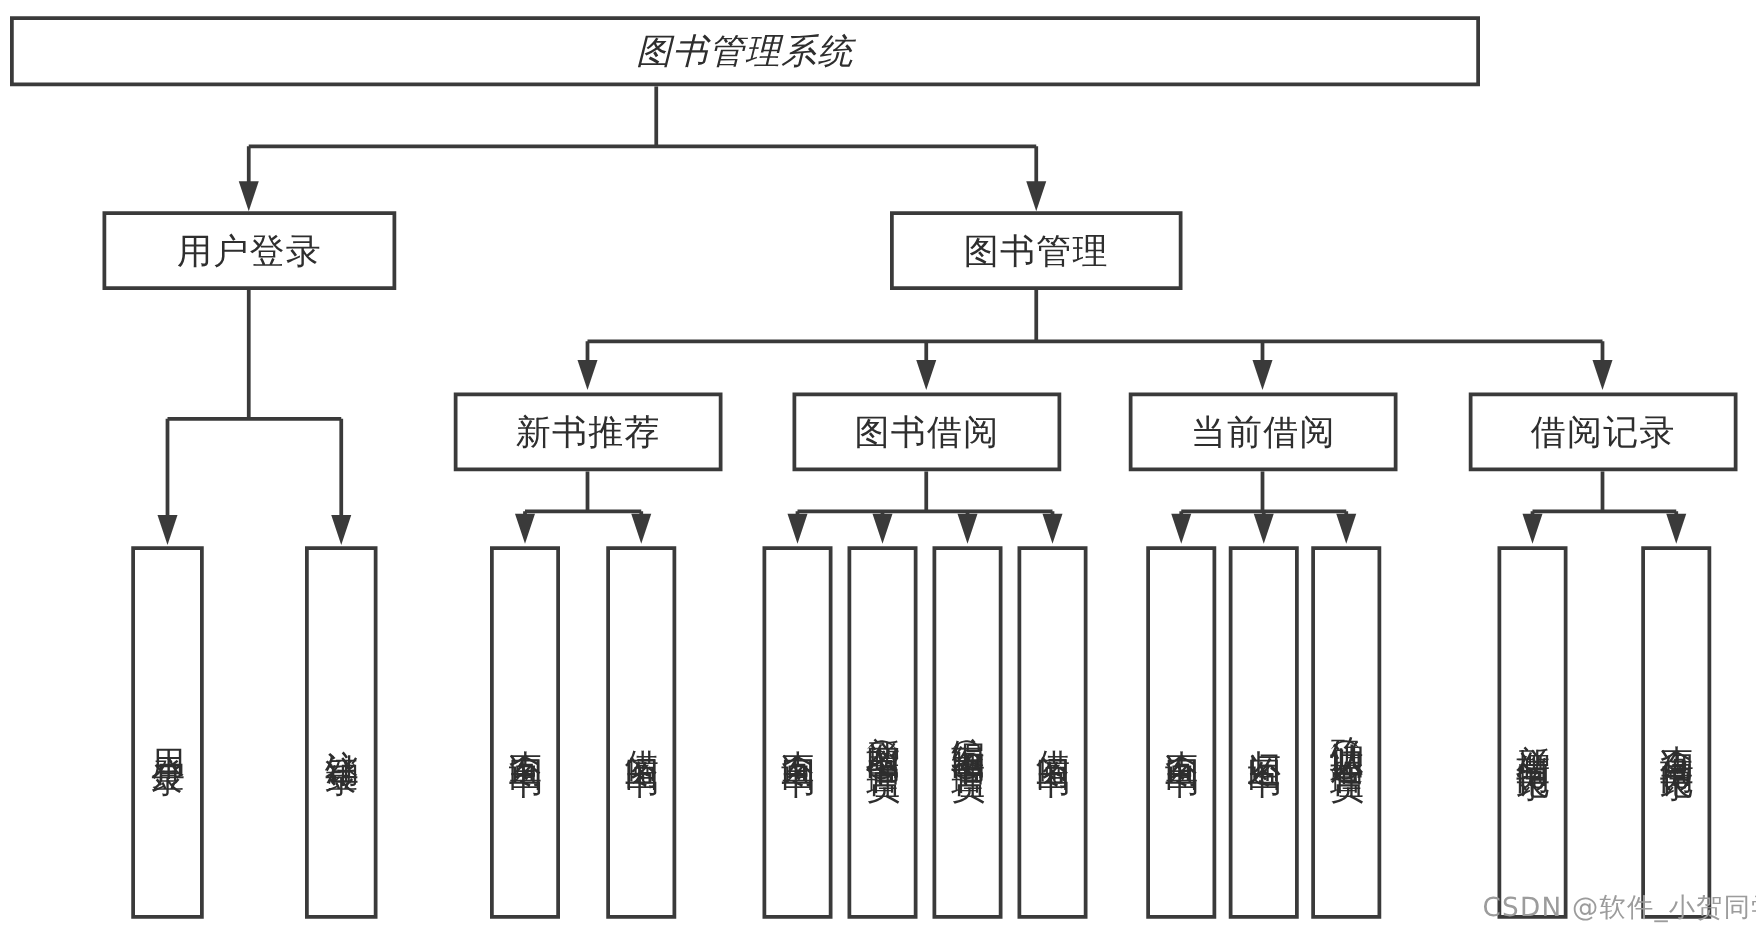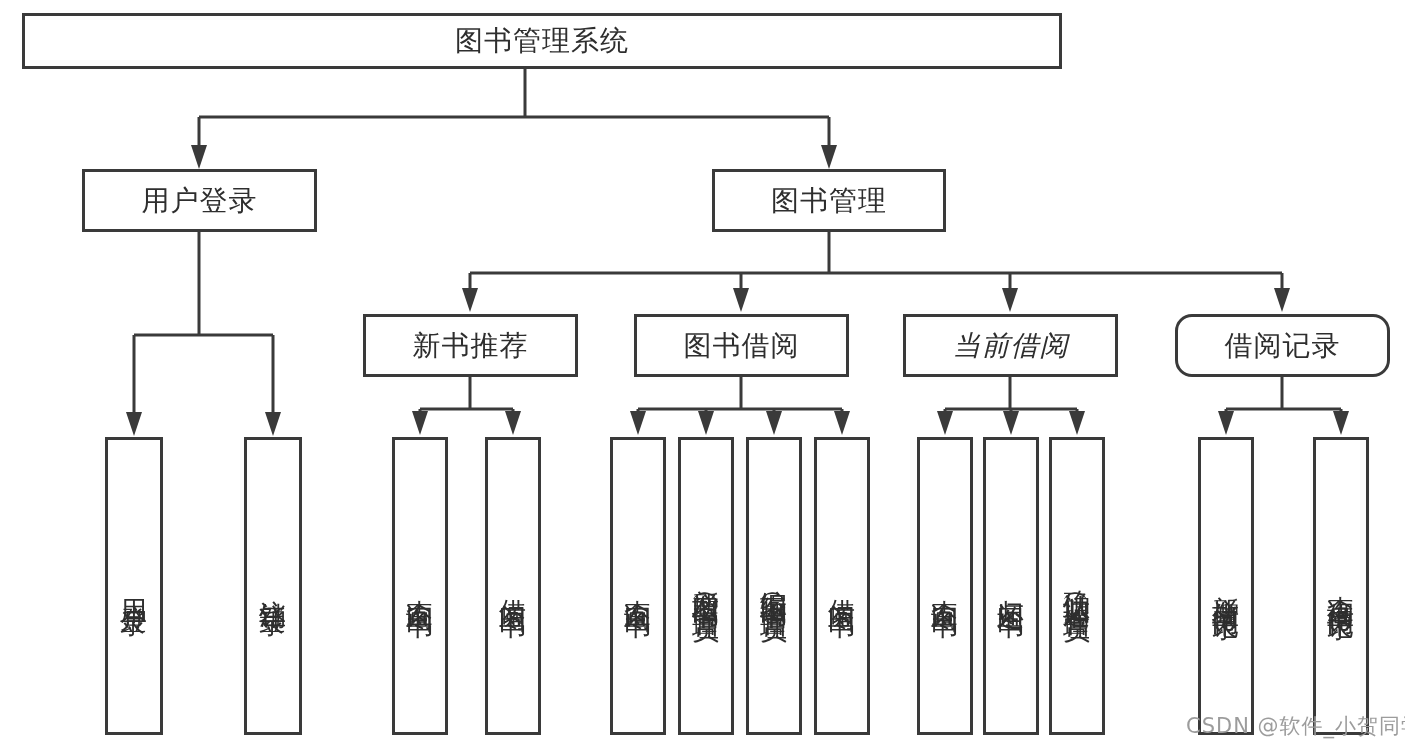--- a/index.html
+++ b/index.html
@@ -125,29 +125,29 @@
       <polygon points="1077,435 1069,411 1085,411"></polygon>
     </g>
 
     <g>
       <path d="M1282 377 V409 M1226 409 H1341 M1226 409 V414 M1341 409 V414"></path>
       <polygon points="1226,435 1218,411 1234,411"></polygon>
       <polygon points="1341,435 1333,411 1349,411"></polygon>
     </g>
   </svg>
 
-  <div class="node" style="left:22px;top:13px;width:1040px;height:56px;">图书管理系统</div>
+  <div class="node" style="left:8px;top:13px;width:1176px;height:56px;font-style:italic;">图书管理系统</div>
 
   <div class="node" style="left:82px;top:169px;width:235px;height:63px;">用户登录</div>
   <div class="node" style="left:363px;top:314px;width:215px;height:63px;">新书推荐</div>
 
   <div class="node" style="left:712px;top:169px;width:234px;height:63px;">图书管理</div>
   <div class="node" style="left:634px;top:314px;width:215px;height:63px;text-align:right;">图书借阅</div>
-  <div class="node" style="left:903px;top:314px;width:215px;height:63px;font-style:italic;">当前借阅</div>
-  <div class="node" style="left:1175px;top:314px;width:215px;height:63px;border-radius:17px;">借阅记录</div>
+  <div class="node" style="left:903px;top:314px;width:215px;height:63px;">当前借阅</div>
+  <div class="node" style="left:1175px;top:314px;width:215px;height:63px;">借阅记录</div>
 
   <div class="leaf" style="left:105px;width:58px;">
     <span class="vtext">用户登录</span>
   </div>
   <div class="leaf" style="left:244px;width:58px;">
     <span class="vtext">注销登录</span>
   </div>
 
   <div class="leaf" style="left:392px;width:56px;">
     <span class="vtext">查询图书</span>

